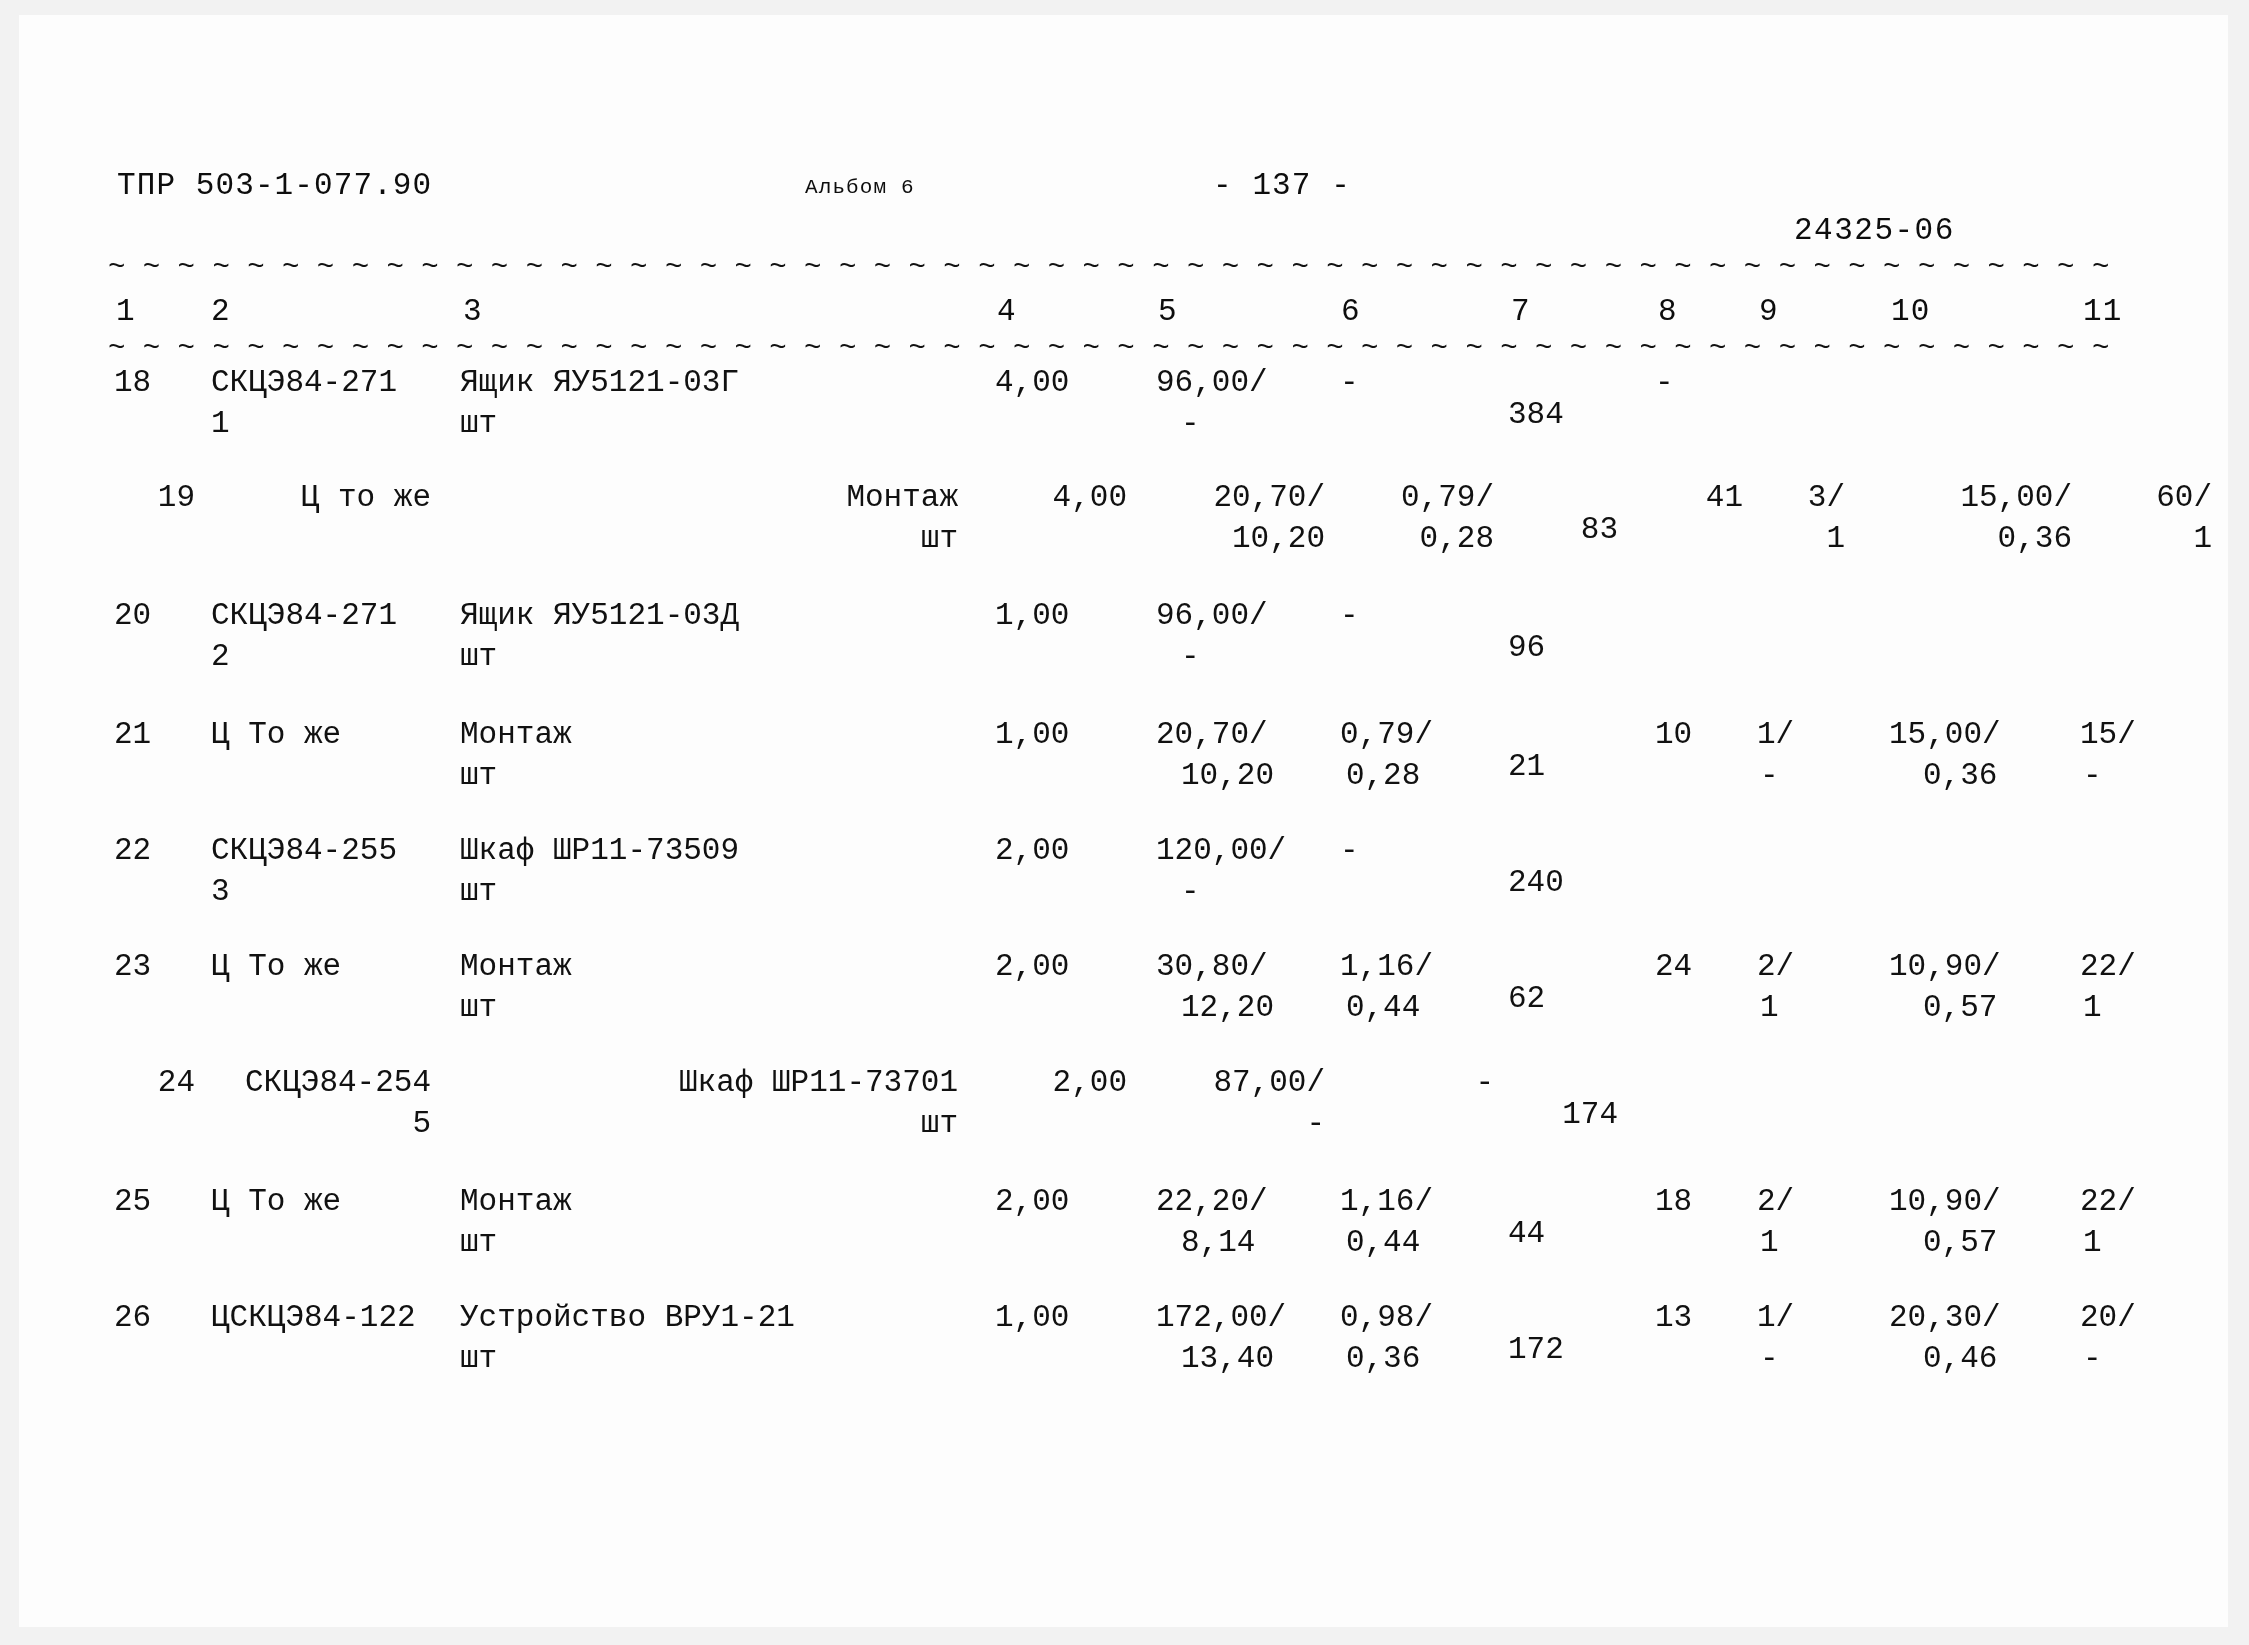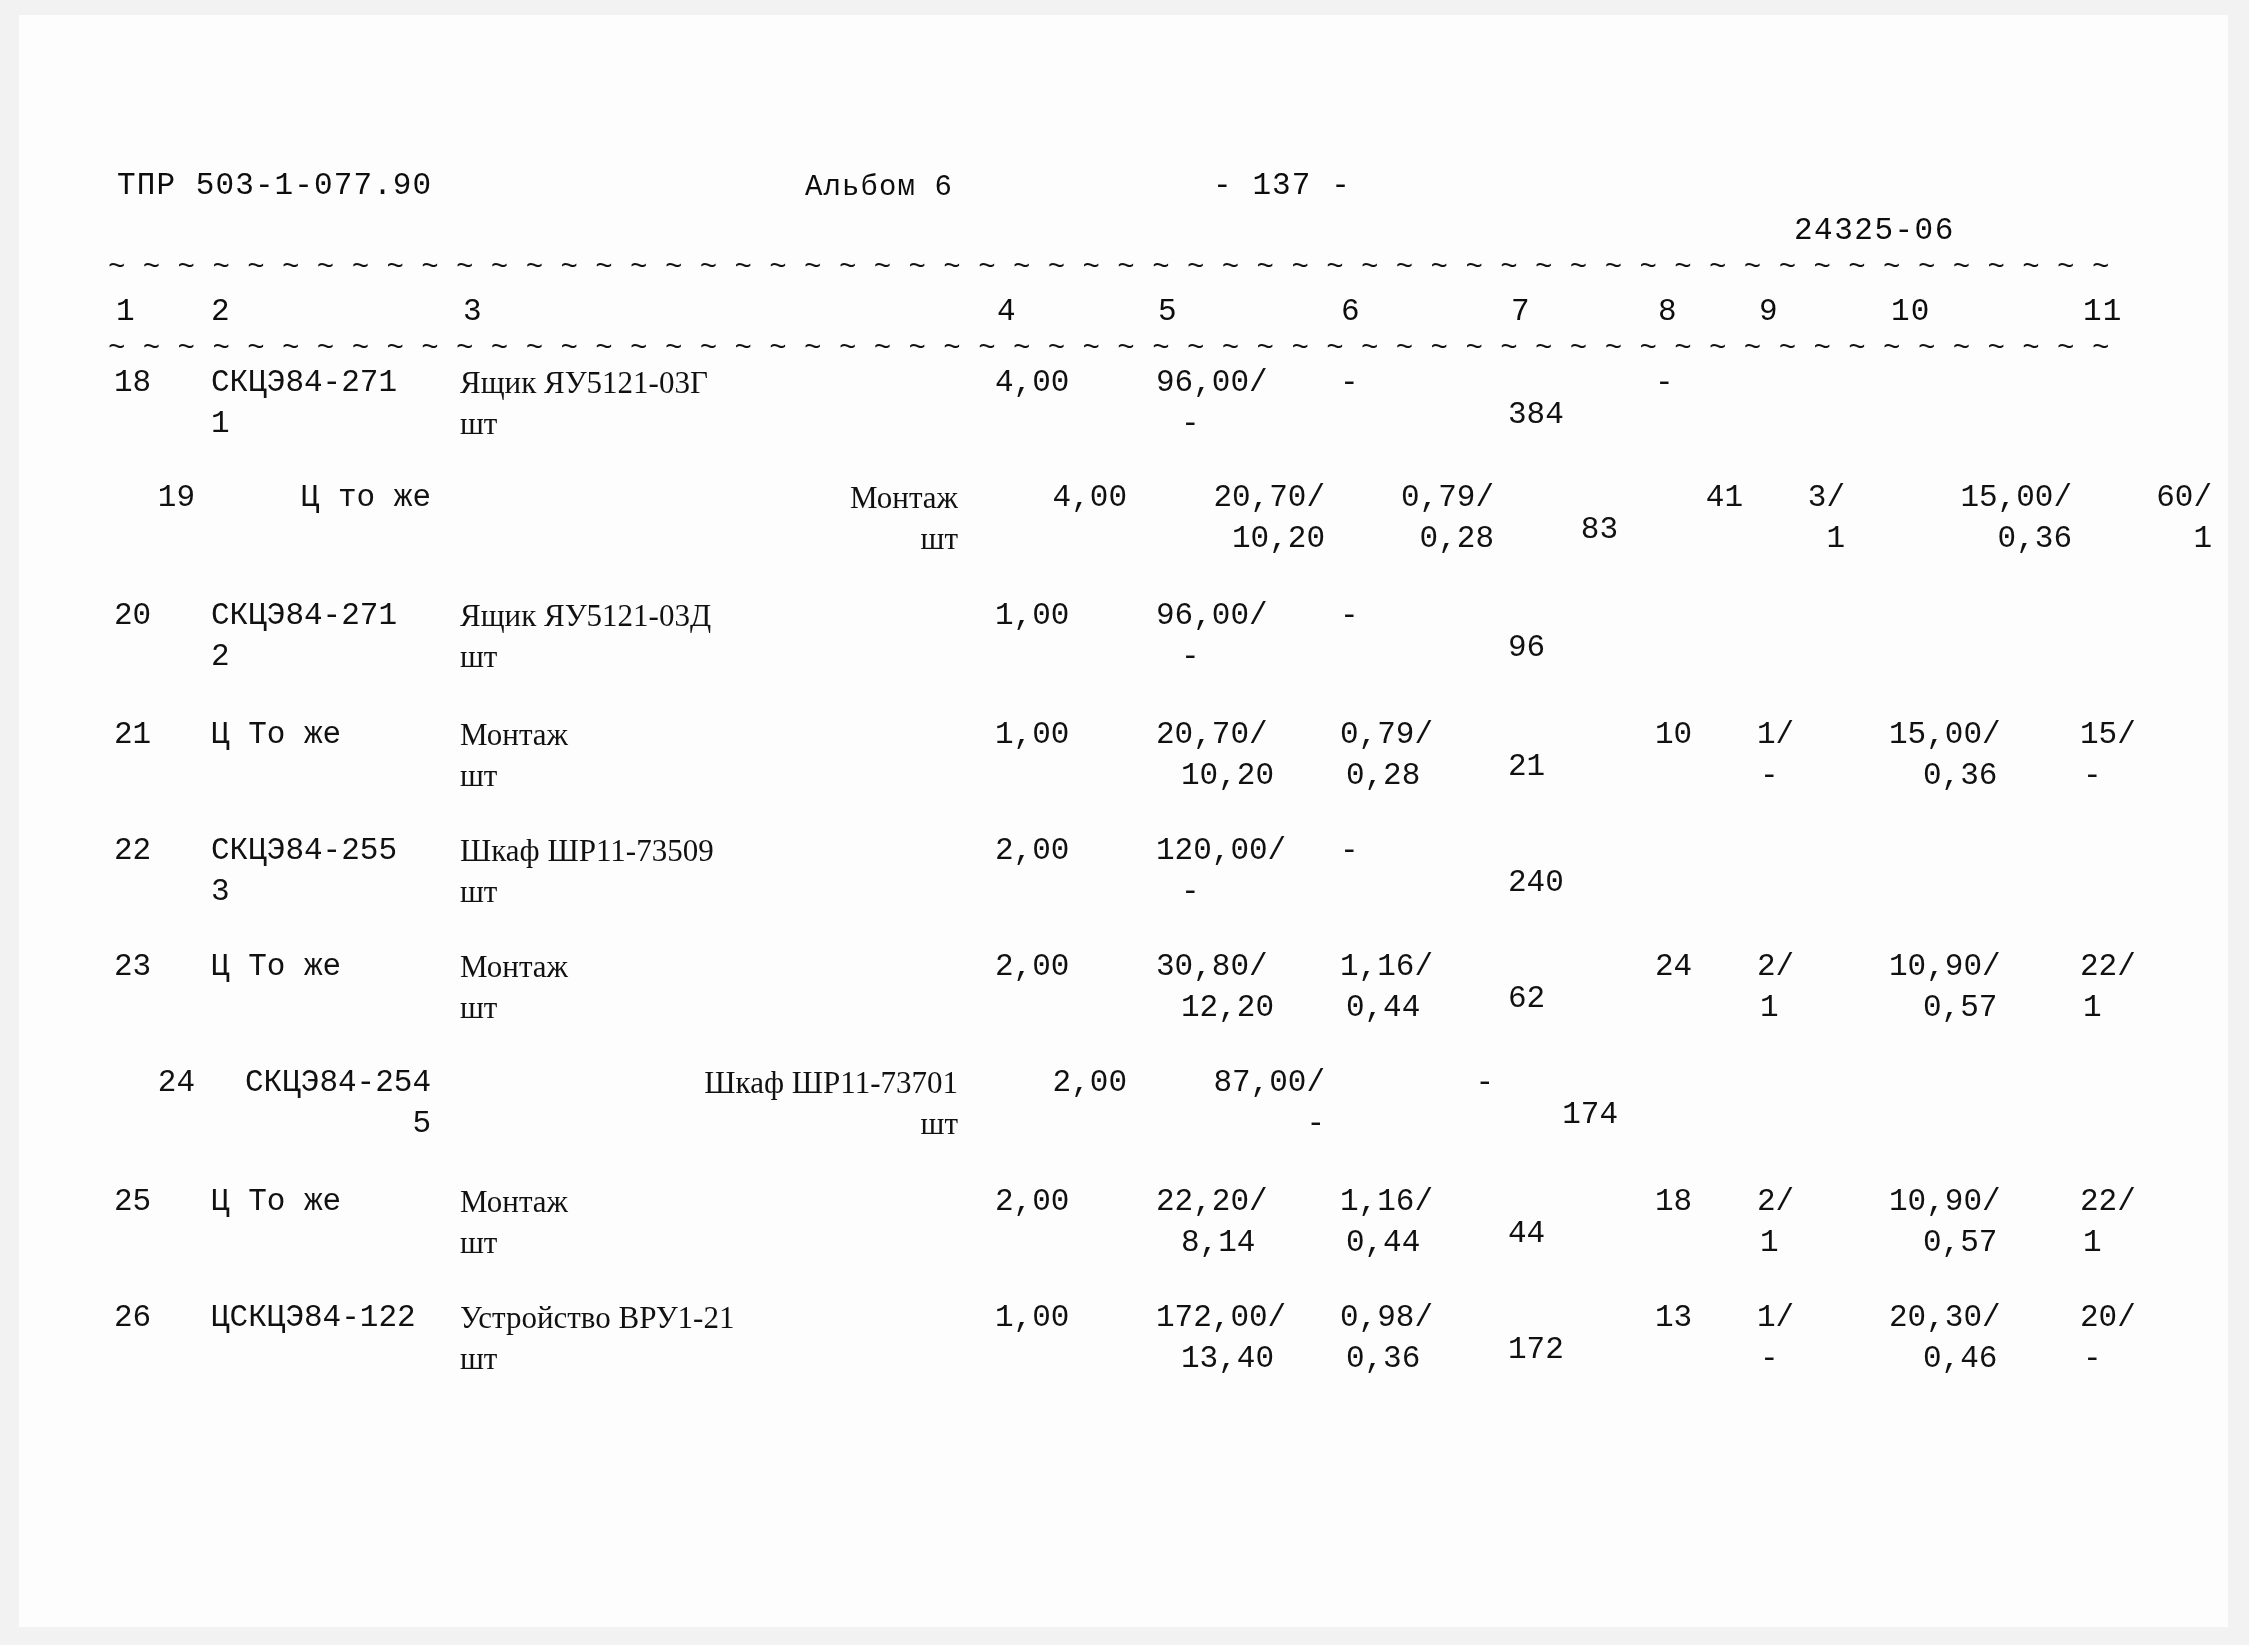--- a/index.html
+++ b/index.html
@@ -58,21 +58,21 @@
   #doc-code {
     position: absolute;
     left: 117px;
     top: 0;
     font-size: 31px;
   }
   #album-label {
     position: absolute;
     left: 805px;
     top: 1.5px;
-    font-size: 29px;
+    font-size: 21px;
   }
   #page-number {
     position: absolute;
     left: 1213px;
     top: 0px;
     font-size: 31px;
   }
   #sheet-code {
     position: absolute;
     left: 1794px;
@@ -133,21 +133,21 @@
   }
   .cell .l2 {
     display: block;
     font-size: 31px;
     line-height: 41px;
   }
 
   
   .c1  { left: 114px;  width: 81px; }
   .c2  { left: 211px;  width: 220px; }
-  .c3  { left: 460px;  width: 498px; font-family: Liberation Serif, serif; }
+  .c3  { left: 460px;  width: 498px; }
   .c4  { left: 995px; width: 132px; }
   .c5  { left: 1156px; width: 169px; }
   .c6  { left: 1340px; width: 154px; }
   .c7  { left: 1508px; width: 110px; margin-top: 32px; }
   .c8  { left: 1655px; width: 88px; }
   .c9  { left: 1757px; width: 88px; }
   .c10 { left: 1889px; width: 183px; }
   .c11 { left: 2080px; width: 132px; }
 
   

